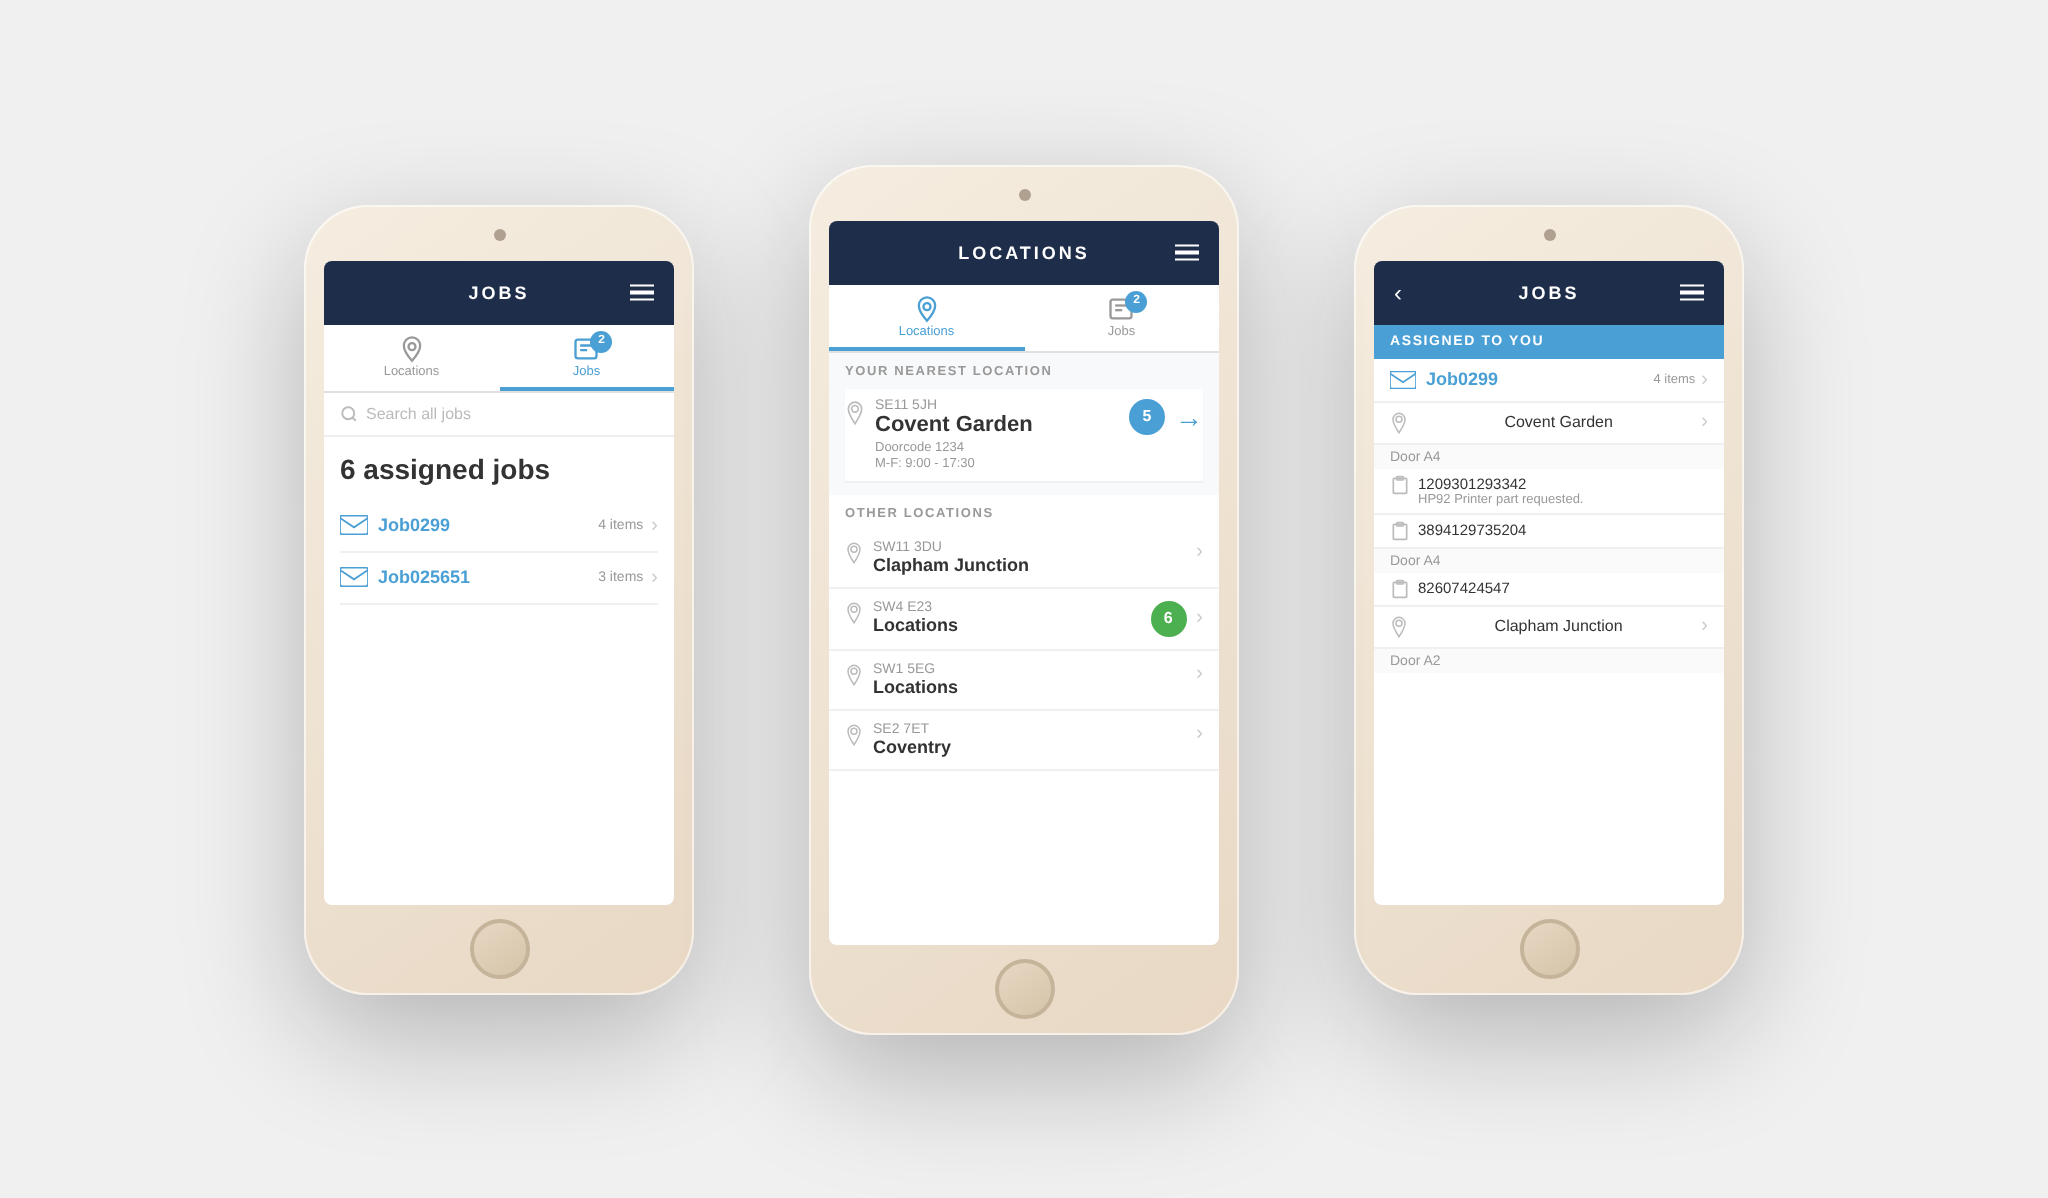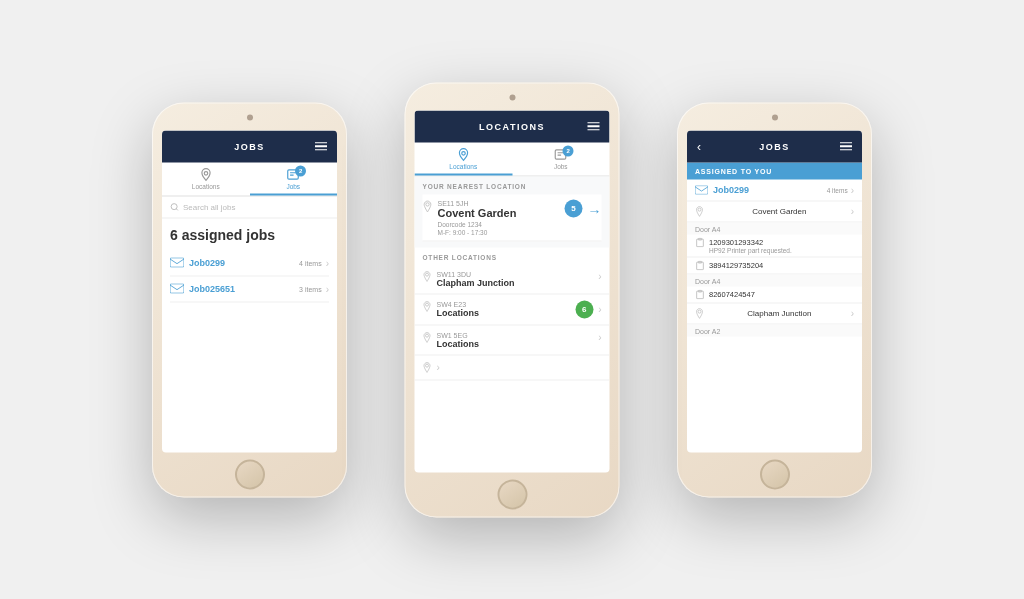--- a/index.html
+++ b/index.html
@@ -569,20 +569,24 @@
             <div style="font-size:9px;font-weight:600;color:#333;">Locations</div>
           </div>
           <span style="color:#ccc;font-size:10px;">›</span>
         </div>
 
         <div class="location-item">
           <svg width="9" height="12" viewBox="0 0 24 30" fill="none" stroke="#bbb" stroke-width="2" style="margin-right:5px;flex-shrink:0;">
             <circle cx="12" cy="10" r="4"></circle>
               <path d="M12 2C8 2 4 5.5 4 10c0 6 8 18 8 18s8-12 8-18c0-4.5-4-8-8-8z"></path>
           </svg>
+          <div class="location-details">
+            <div class="location-postcode">SE2 7ET</div>
+            <div style="font-size:9px;font-weight:600;color:#333;">Coventry</div>
+          </div>
           <span style="color:#ccc;font-size:10px;">›</span>
         </div>
       </div>
     </div>
     <div class="phone-home-btn"></div>
   </div>
 
   <div class="phone phone-right">
     <div class="phone-screen">
 

